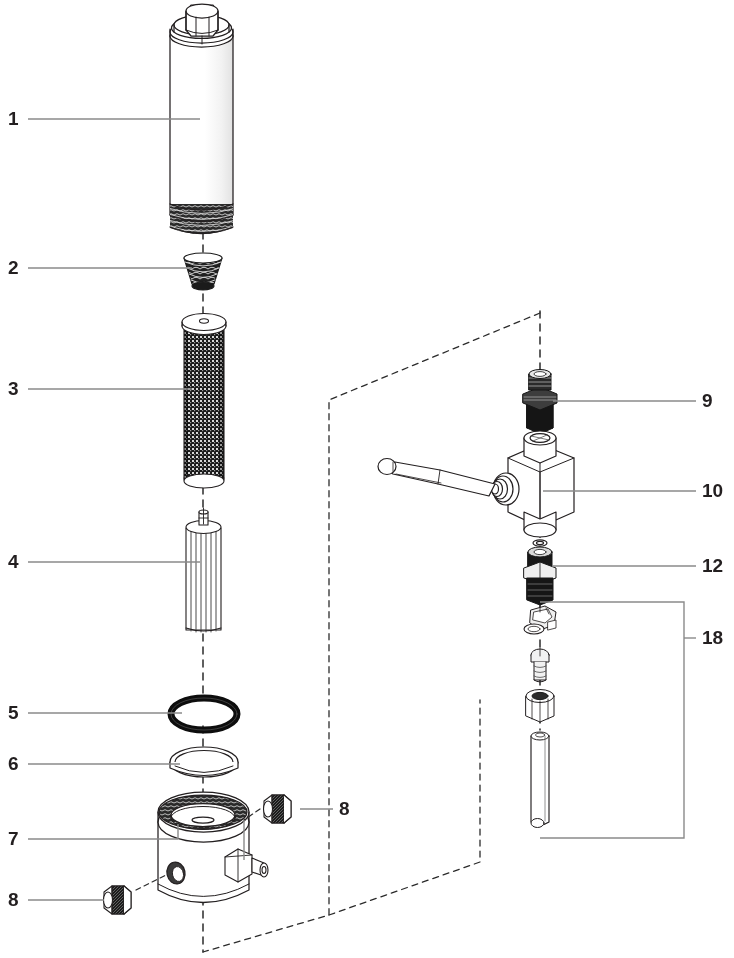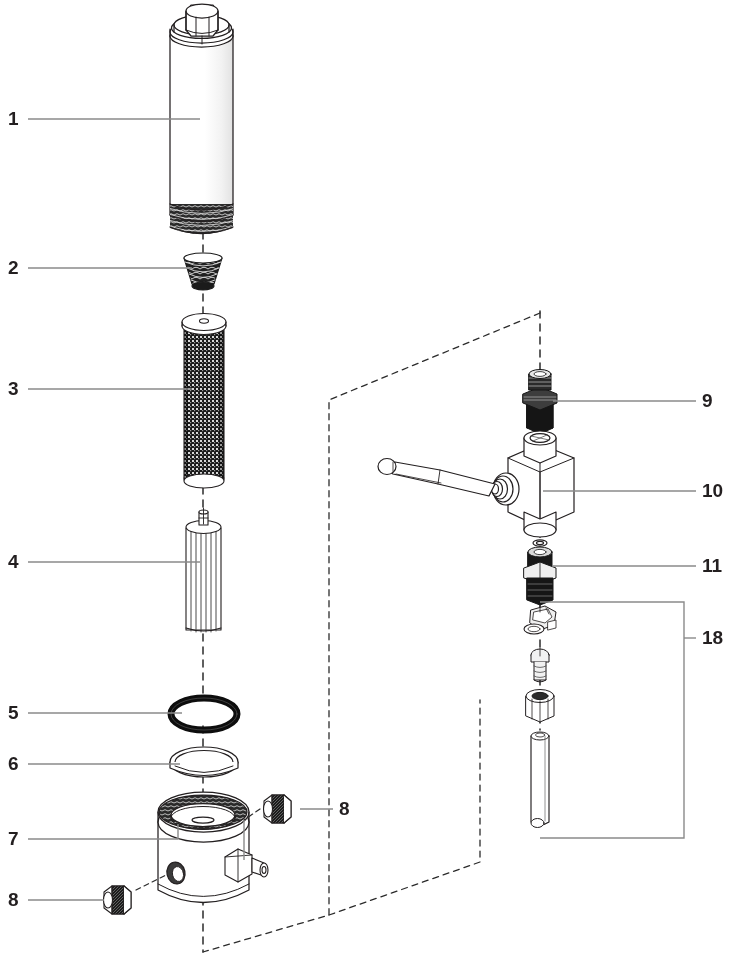--- a/index.html
+++ b/index.html
@@ -394,16 +394,16 @@
 <span class="callout-num" style="left:8px;  top:258px;">2</span>
 <span class="callout-num" style="left:8px;  top:379px;">3</span>
 <span class="callout-num" style="left:8px;  top:552px;">4</span>
 <span class="callout-num" style="left:8px;  top:703px;">5</span>
 <span class="callout-num" style="left:8px;  top:754px;">6</span>
 <span class="callout-num" style="left:8px;  top:829px;">7</span>
 <span class="callout-num" style="left:339px; top:799px;">8</span>
 <span class="callout-num" style="left:8px;  top:890px;">8</span>
 <span class="callout-num" style="left:702px; top:391px;">9</span>
 <span class="callout-num" style="left:702px; top:481px;">10</span>
-<span class="callout-num" style="left:702px; top:556px;">11</span>
+<span class="callout-num" style="left:702px; top:556px;">12</span>
 <span class="callout-num" style="left:702px; top:628px;">18</span>
 
 </div>
 
 </body></html>

